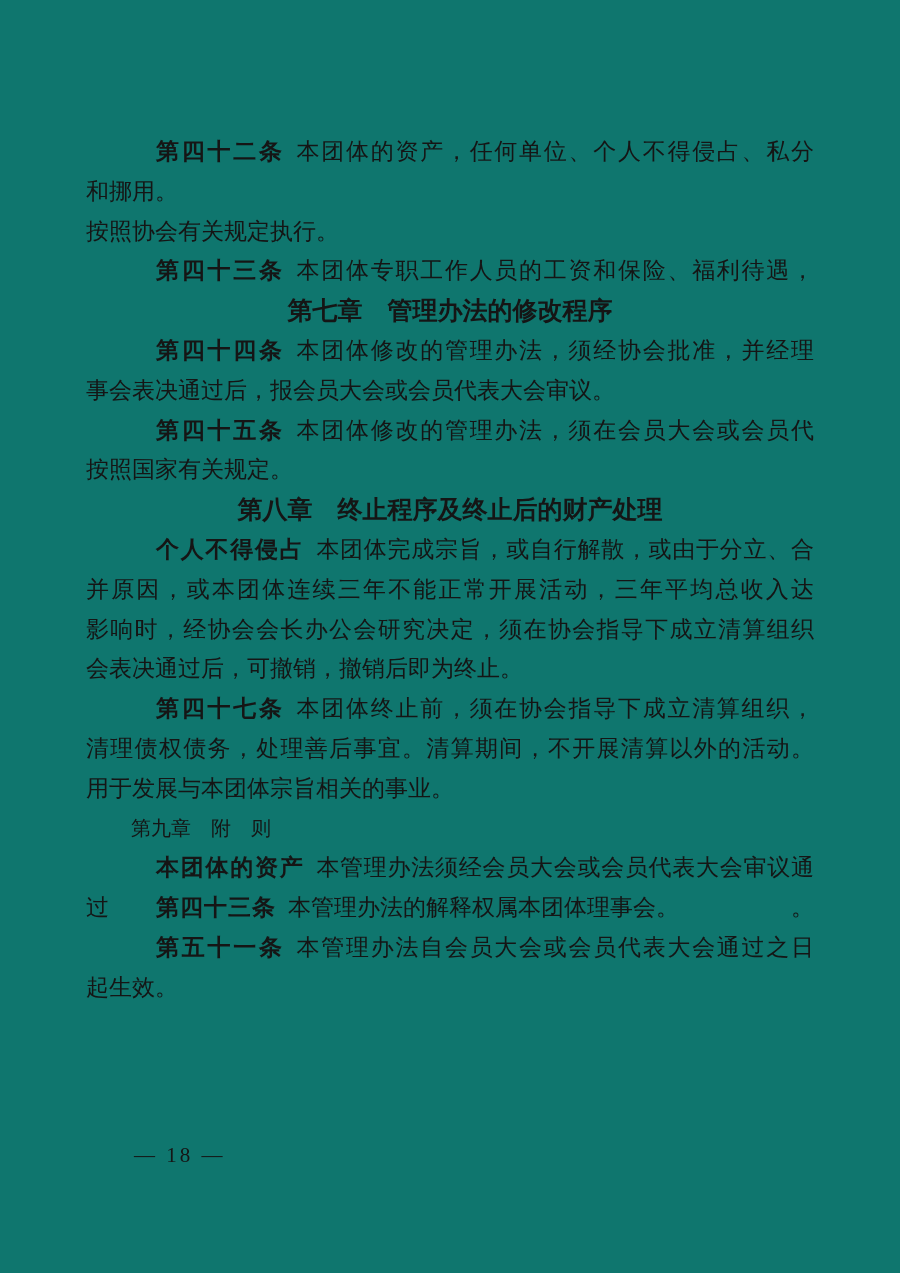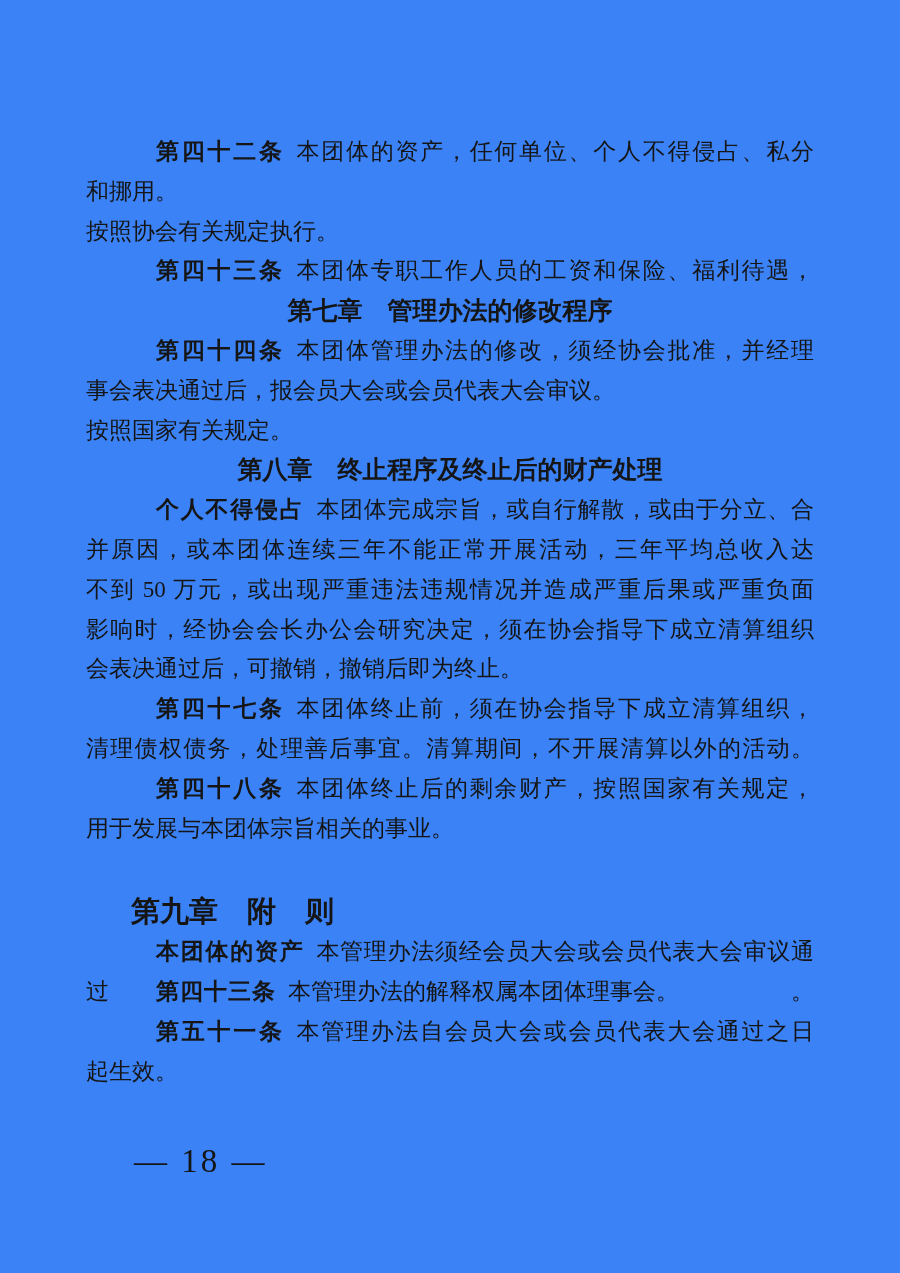--- a/index.html
+++ b/index.html
@@ -4,21 +4,21 @@
 <style>
   html, body {
     margin: 0;
     padding: 0;
     background: #ffffff;
   }
   .page {
     position: relative;
     width: 900px;
     height: 1273px;
-    background: #3b82f6;
+    background: #0f766e;
     overflow: hidden;
     color: #151515;
   }
   .content {
     position: absolute;
     left: 86px;
     top: 132px;
     width: 728px;
     font-family: "Liberation Serif", "DejaVu Serif", serif;
     font-size: 23px;
@@ -46,68 +46,66 @@
   .chapter-center {
     text-align: center;
     text-align-last: center;
     font-family: "Liberation Sans", "DejaVu Sans", sans-serif;
     font-weight: 700;
     font-size: 25px;
     text-indent: 0;
   }
   .chapter-left {
     font-family: "Liberation Sans", "DejaVu Sans", sans-serif;
-    font-weight: 700;
-    font-size: 29px;
+    font-weight: 400;
+    font-size: 20px;
     text-indent: 45px;
     text-align-last: left;
-    margin-top: 44px;
   }
   .page-number {
     position: absolute;
     left: 134px;
     top: 1143px;
     font-family: "Liberation Serif", "DejaVu Serif", serif;
-    font-size: 33px;
+    font-size: 21px;
     letter-spacing: 3px;
     color: #151515;
     white-space: nowrap;
   }
 </style>
 </head>
 <body>
 
 <div class="page">
   <div class="content">
 
     <div class="line indent fill"><span class="prefix">第四十二条</span><span>本团体的资产，任何单位、个人不得侵占、私分</span></div>
     <div class="line"><span>和挪用。</span></div>
 
     <div class="line"><span>按照协会有关规定执行。</span></div>
     <div class="line indent fill"><span class="prefix">第四十三条</span><span>本团体专职工作人员的工资和保险、福利待遇，</span></div>
 
     <div class="line chapter-center">第七章　管理办法的修改程序</div>
 
-    <div class="line indent fill"><span class="prefix">第四十四条</span><span>本团体管理办法的修改，须经协会批准，并经理</span></div>
+    <div class="line indent fill"><span class="prefix">第四十四条</span><span>本团体修改的管理办法，须经协会批准，并经理</span></div>
     <div class="line"><span>事会表决通过后，报会员大会或会员代表大会审议。</span></div>
 
+    <div class="line indent fill"><span class="prefix">第四十五条</span><span>本团体修改的管理办法，须在会员大会或会员代</span></div>
     <div class="line"><span>按照国家有关规定。</span></div>
 
     <div class="line chapter-center">第八章　终止程序及终止后的财产处理</div>
 
     <div class="line indent fill"><span class="prefix">个人不得侵占</span><span>本团体完成宗旨，或自行解散，或由于分立、合</span></div>
     <div class="line fill"><span>并原因，或本团体连续三年不能正常开展活动，三年平均总收入达</span></div>
-    <div class="line fill"><span>不到 50 万元，或出现严重违法违规情况并造成严重后果或严重负面</span></div>
     <div class="line fill"><span>影响时，经协会会长办公会研究决定，须在协会指导下成立清算组织</span></div>
     <div class="line"><span>会表决通过后，可撤销，撤销后即为终止。</span></div>
 
     <div class="line indent fill"><span class="prefix">第四十七条</span><span>本团体终止前，须在协会指导下成立清算组织，</span></div>
     <div class="line fill"><span>清理债权债务，处理善后事宜。清算期间，不开展清算以外的活动。</span></div>
 
-    <div class="line indent fill"><span class="prefix">第四十八条</span><span>本团体终止后的剩余财产，按照国家有关规定，</span></div>
     <div class="line"><span>用于发展与本团体宗旨相关的事业。</span></div>
 
     <div class="line chapter-left">第九章　附　则</div>
 
     <div class="line indent fill"><span class="prefix">本团体的资产</span><span>本管理办法须经会员大会或会员代表大会审议通过。</span></div>
 
     <div class="line indent"><span class="prefix">第四十三条</span><span>本管理办法的解释权属本团体理事会。</span></div>
 
     <div class="line indent fill"><span class="prefix">第五十一条</span><span>本管理办法自会员大会或会员代表大会通过之日</span></div>
     <div class="line"><span>起生效。</span></div>

